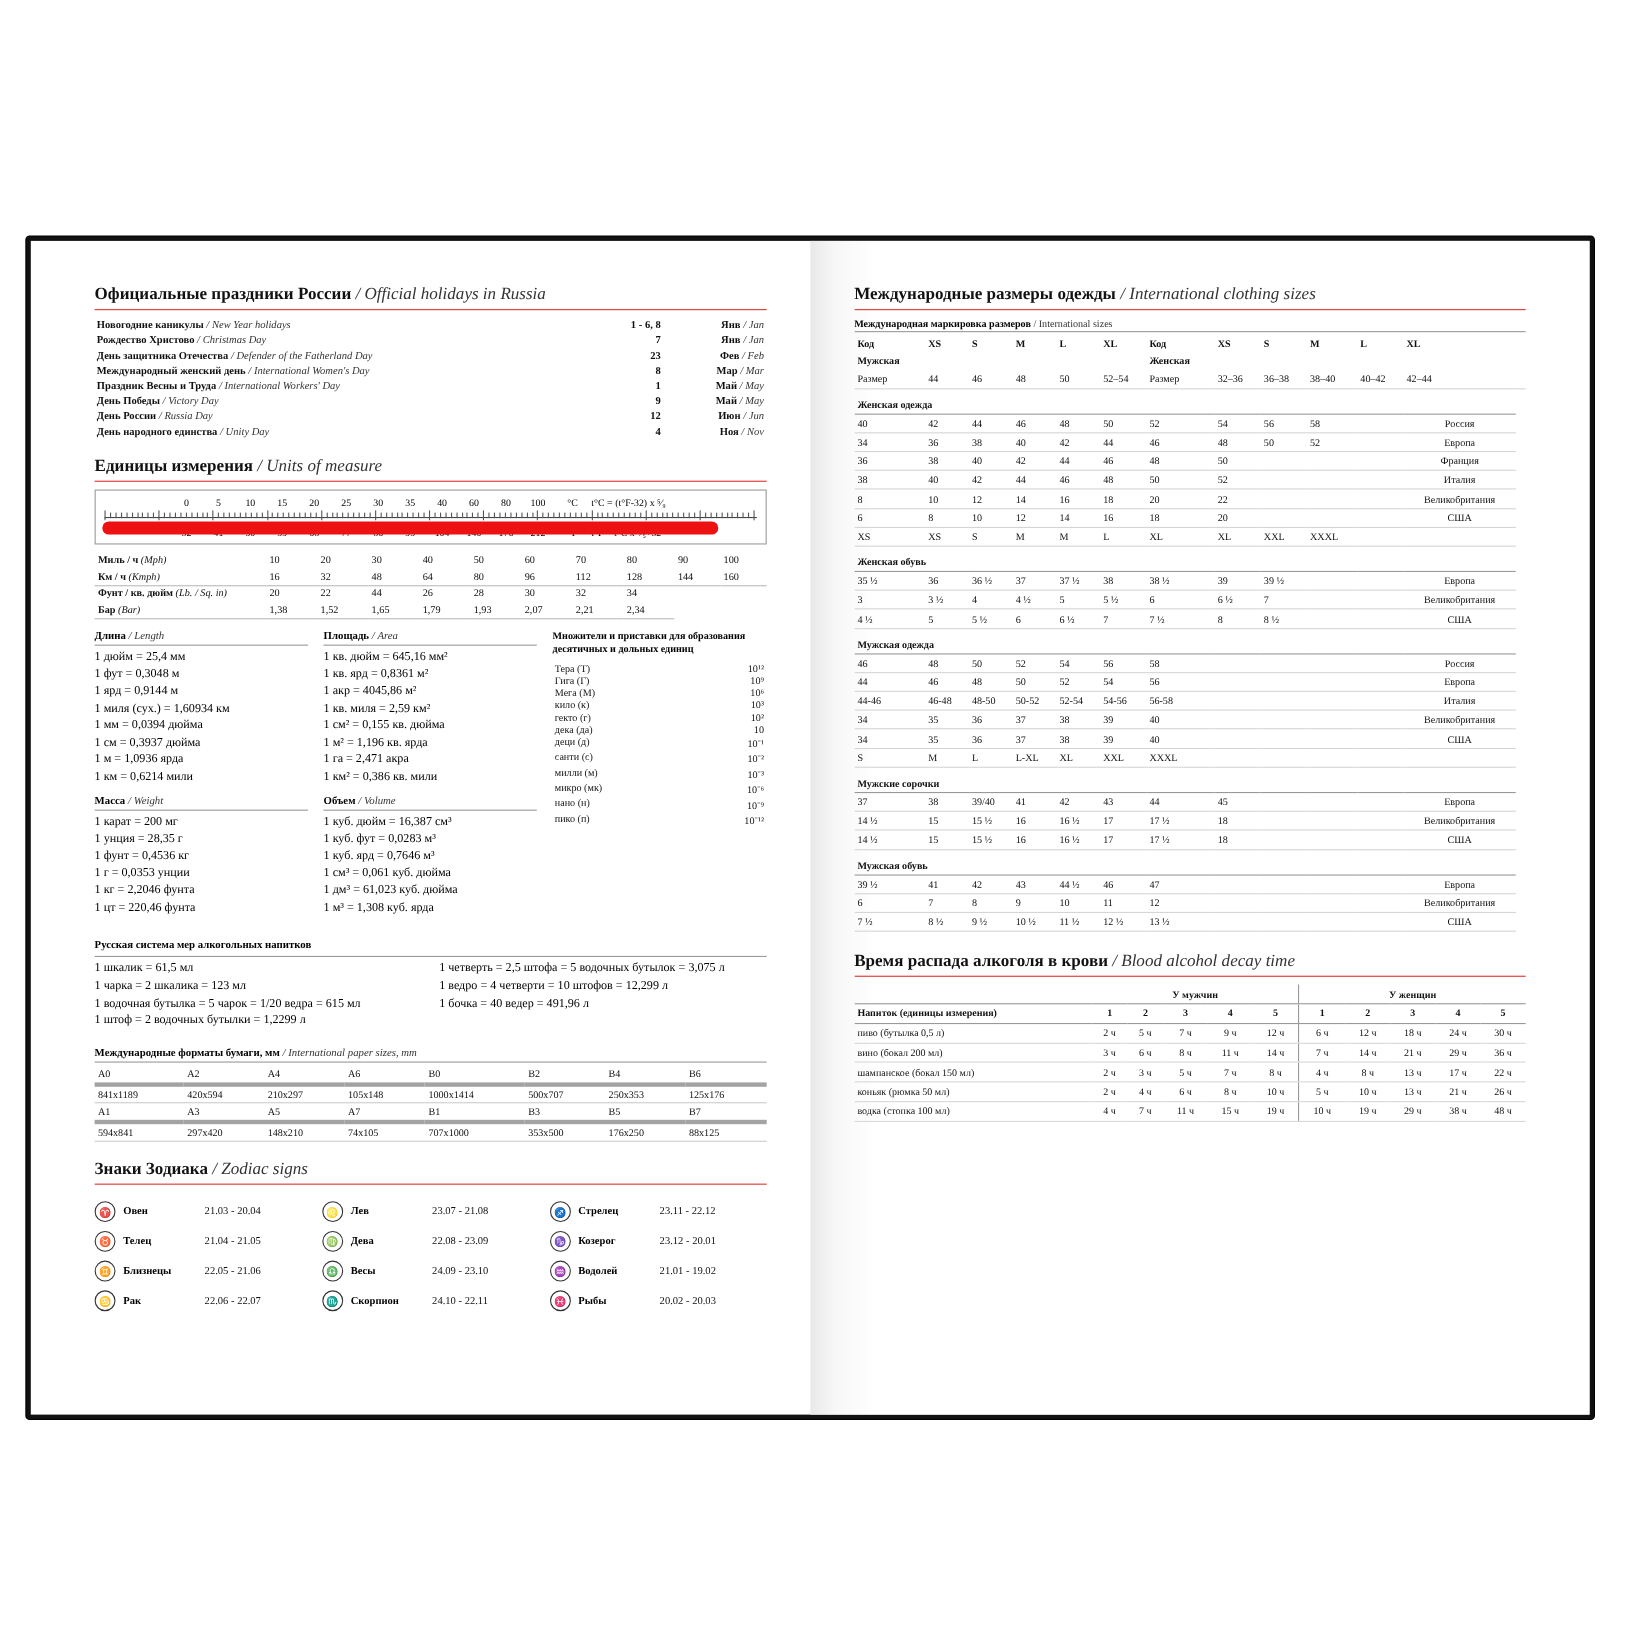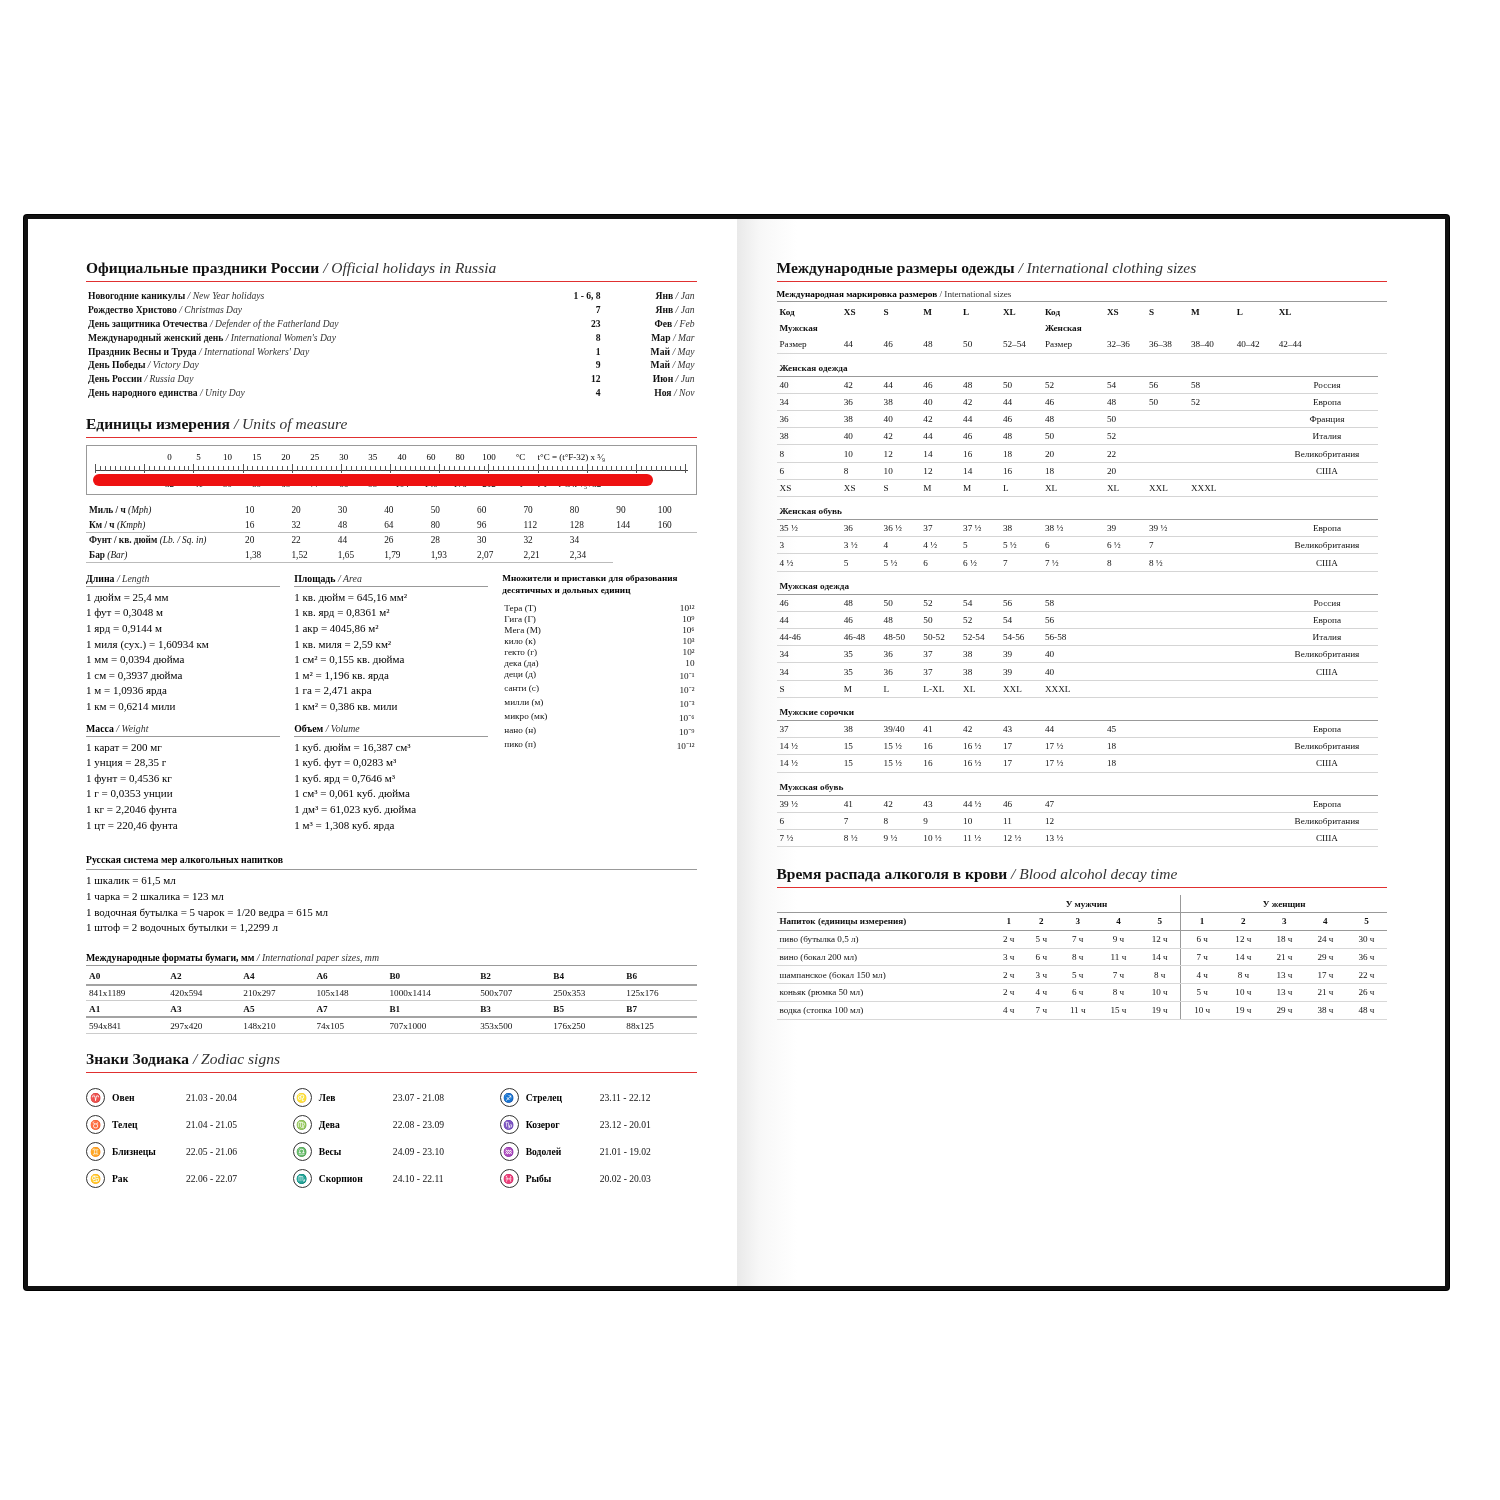--- a/index.html
+++ b/index.html
@@ -44,21 +44,21 @@
   .subh .en{font-weight:normal;font-style:italic;color:#333;}
   ul.plain{list-style:none;margin:0 0 8px 0;padding:0;font-size:11px;line-height:1.42;}
   .mult td{font-size:9.2px;padding:0.5px 2px;}
   .mult td.e{text-align:right;}
 
   .alc{font-size:9.1px;line-height:1.45;}
   .alc .two{display:flex;gap:16px;}
   .alc .two > div{flex:1;}
 
   .paper td{font-size:9.2px;padding:2.4px 3px;}
-  .paper .hdr td{font-weight:bold;border-bottom:2px solid #a3a3a3;}
+  .paper .hdr td{font-weight:normal;border-bottom:4px solid #a3a3a3;}
   .paper .val td{border-bottom:1px solid #ccc;}
 
   .zod{display:flex;gap:10px;font-size:9.6px;}
   .zod > div{flex:1;}
   .zrow{display:flex;align-items:center;margin:8px 0;}
   .zi{width:17px;height:17px;border-radius:50%;border:1px solid #333;margin-right:7px;display:flex;align-items:center;justify-content:center;font-size:9px;flex:none;background:#fff;}
   .zn{font-weight:bold;width:74px;}
   .zd{color:#111;}
 
   
@@ -480,20 +480,27 @@
           <div class="subh">Русская система мер алкогольных напитков</div>
           <div class="two">
             <div>
                 <ul class="plain" id="alc-left">
                   <li>1 шкалик = 61,5 мл</li>
                   <li>1 чарка = 2 шкалика = 123 мл</li>
                   <li>1 водочная бутылка = 5 чарок = 1/20 ведра = 615 мл</li>
                   <li>1 штоф = 2 водочных бутылки = 1,2299 л</li>
                 </ul>
               </div>
+            <div>
+                <ul class="plain" id="alc-right">
+                  <li>1 четверть = 2,5 штофа = 5 водочных бутылок = 3,075 л</li>
+                  <li>1 ведро = 4 четверти = 10 штофов = 12,299 л</li>
+                  <li>1 бочка = 40 ведер = 491,96 л</li>
+                </ul>
+              </div>
           </div>
         </div>
 
         <div style="margin-top:8px;">
           <div class="subh">
             <span>Международные форматы бумаги, мм</span>
             <span class="en">/ International paper sizes, mm</span>
           </div>
           <table class="paper">
             <tbody id="paper-body">

